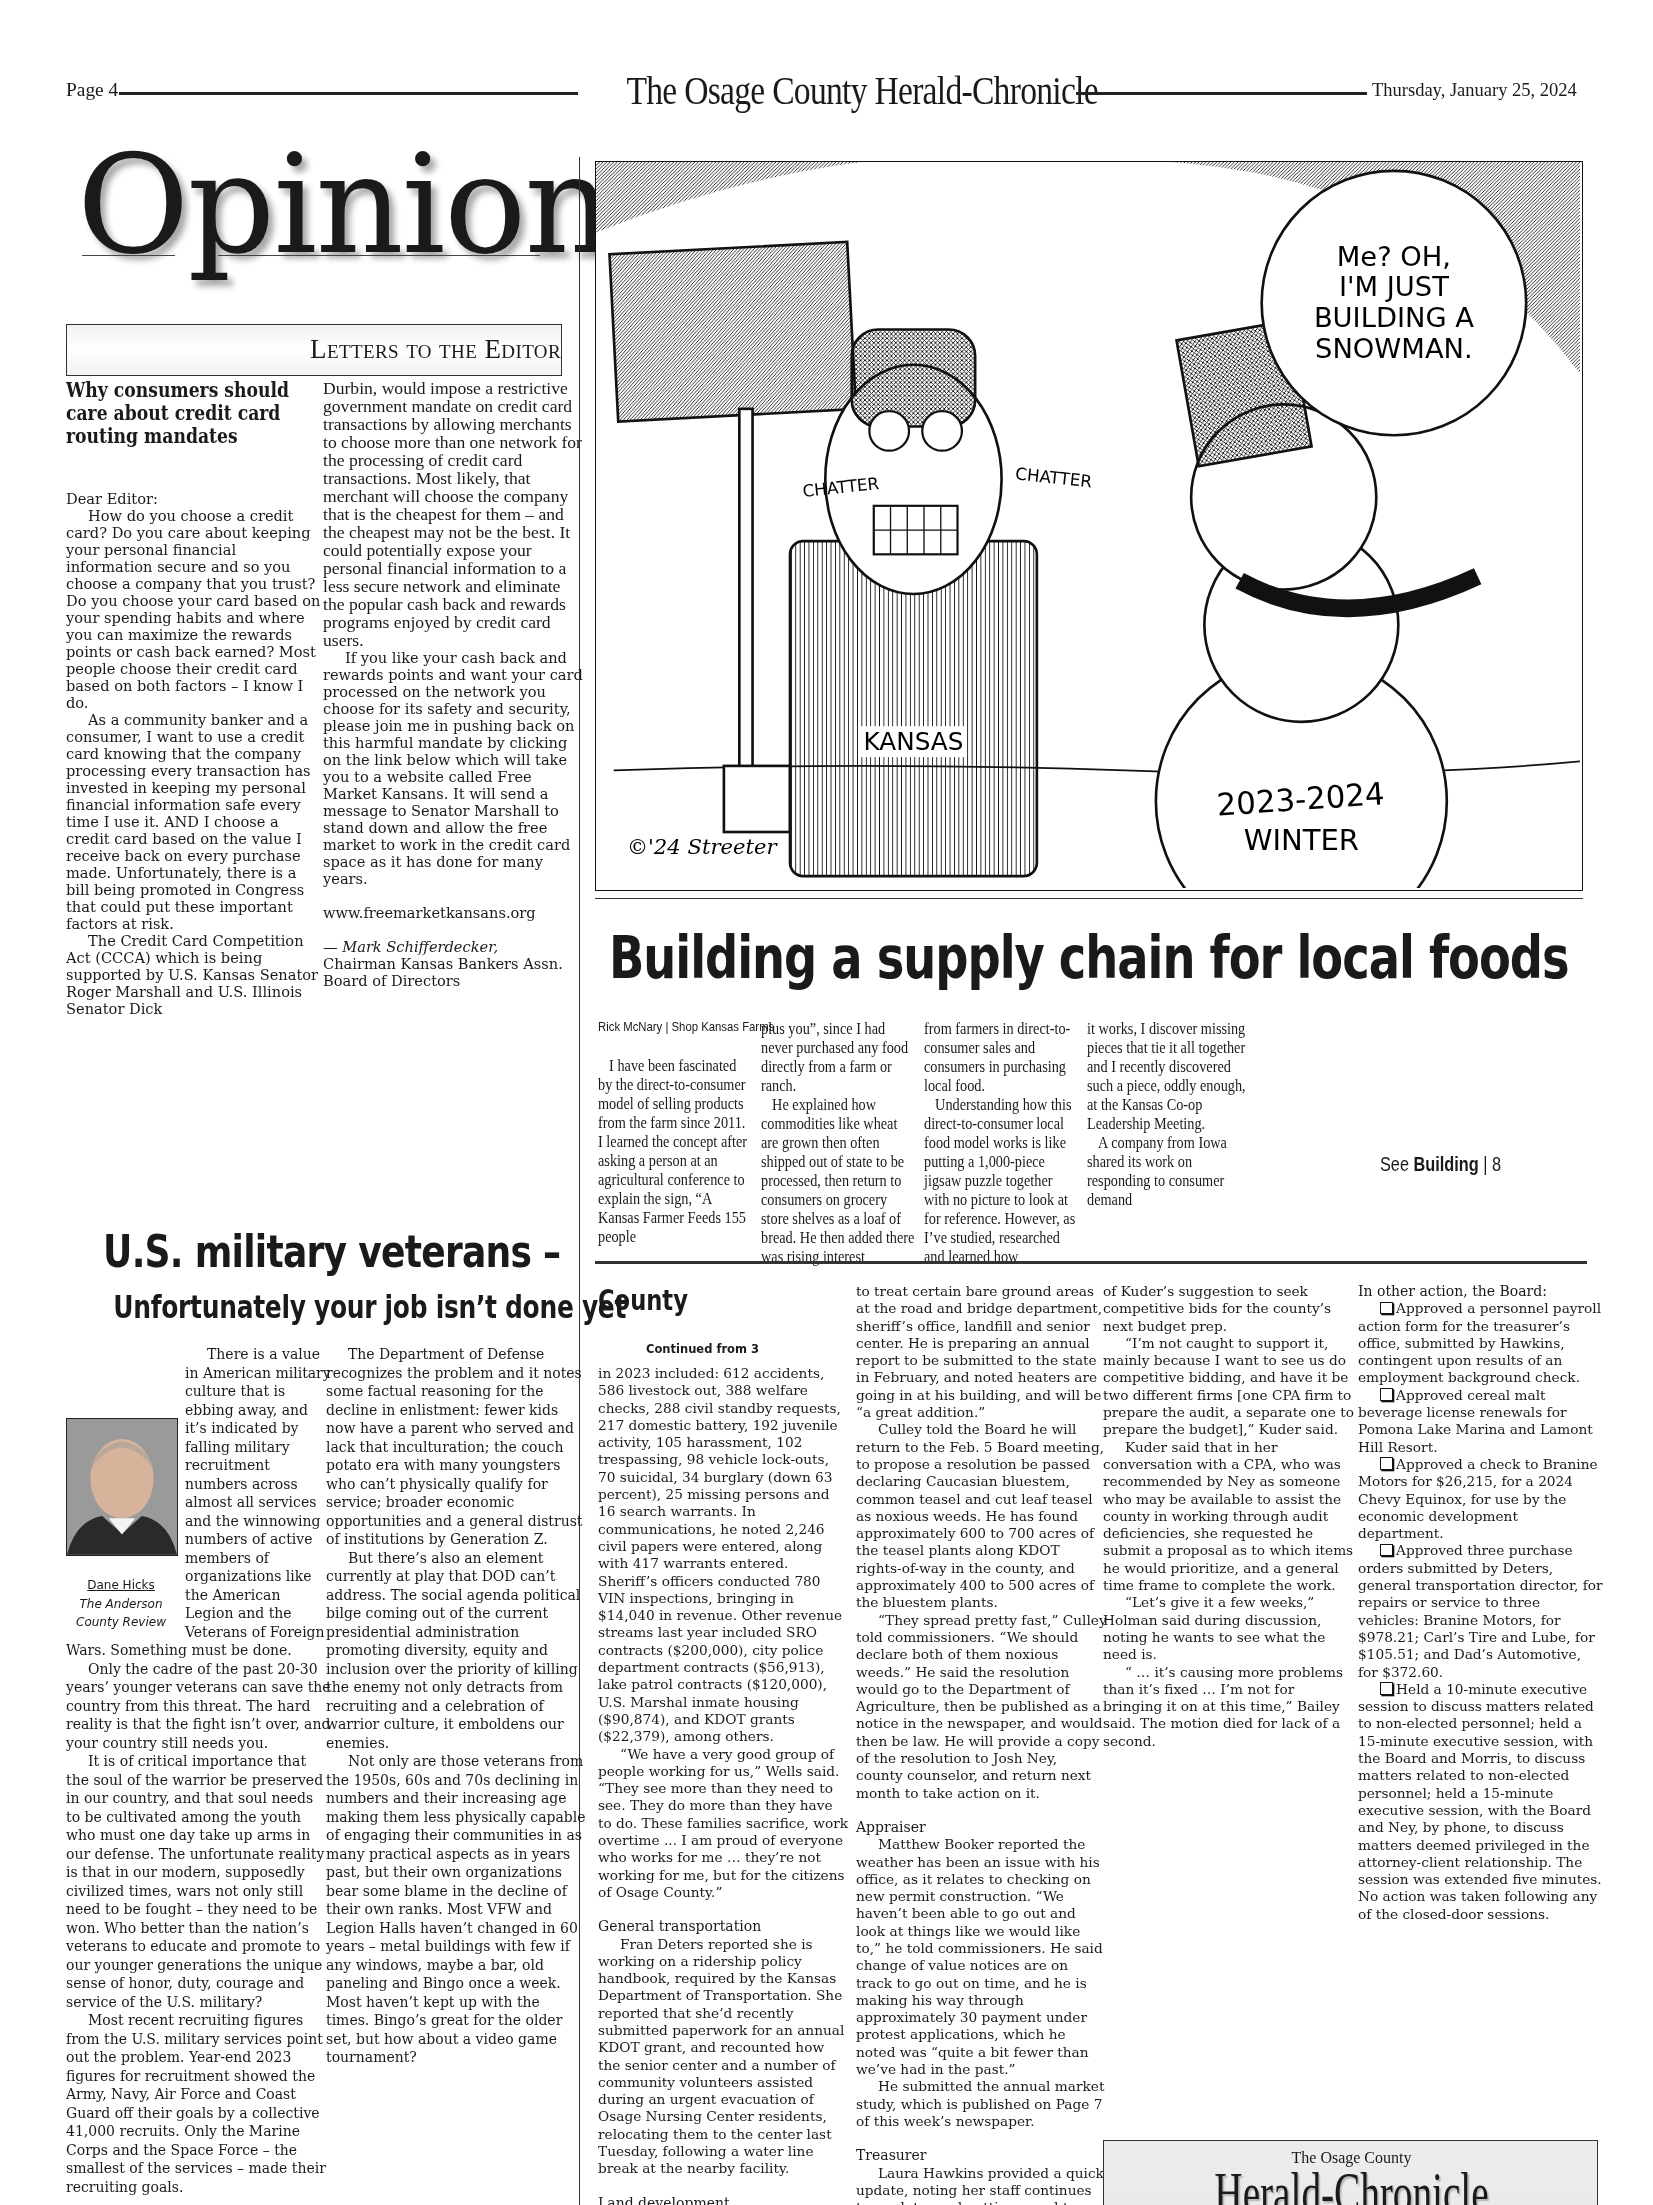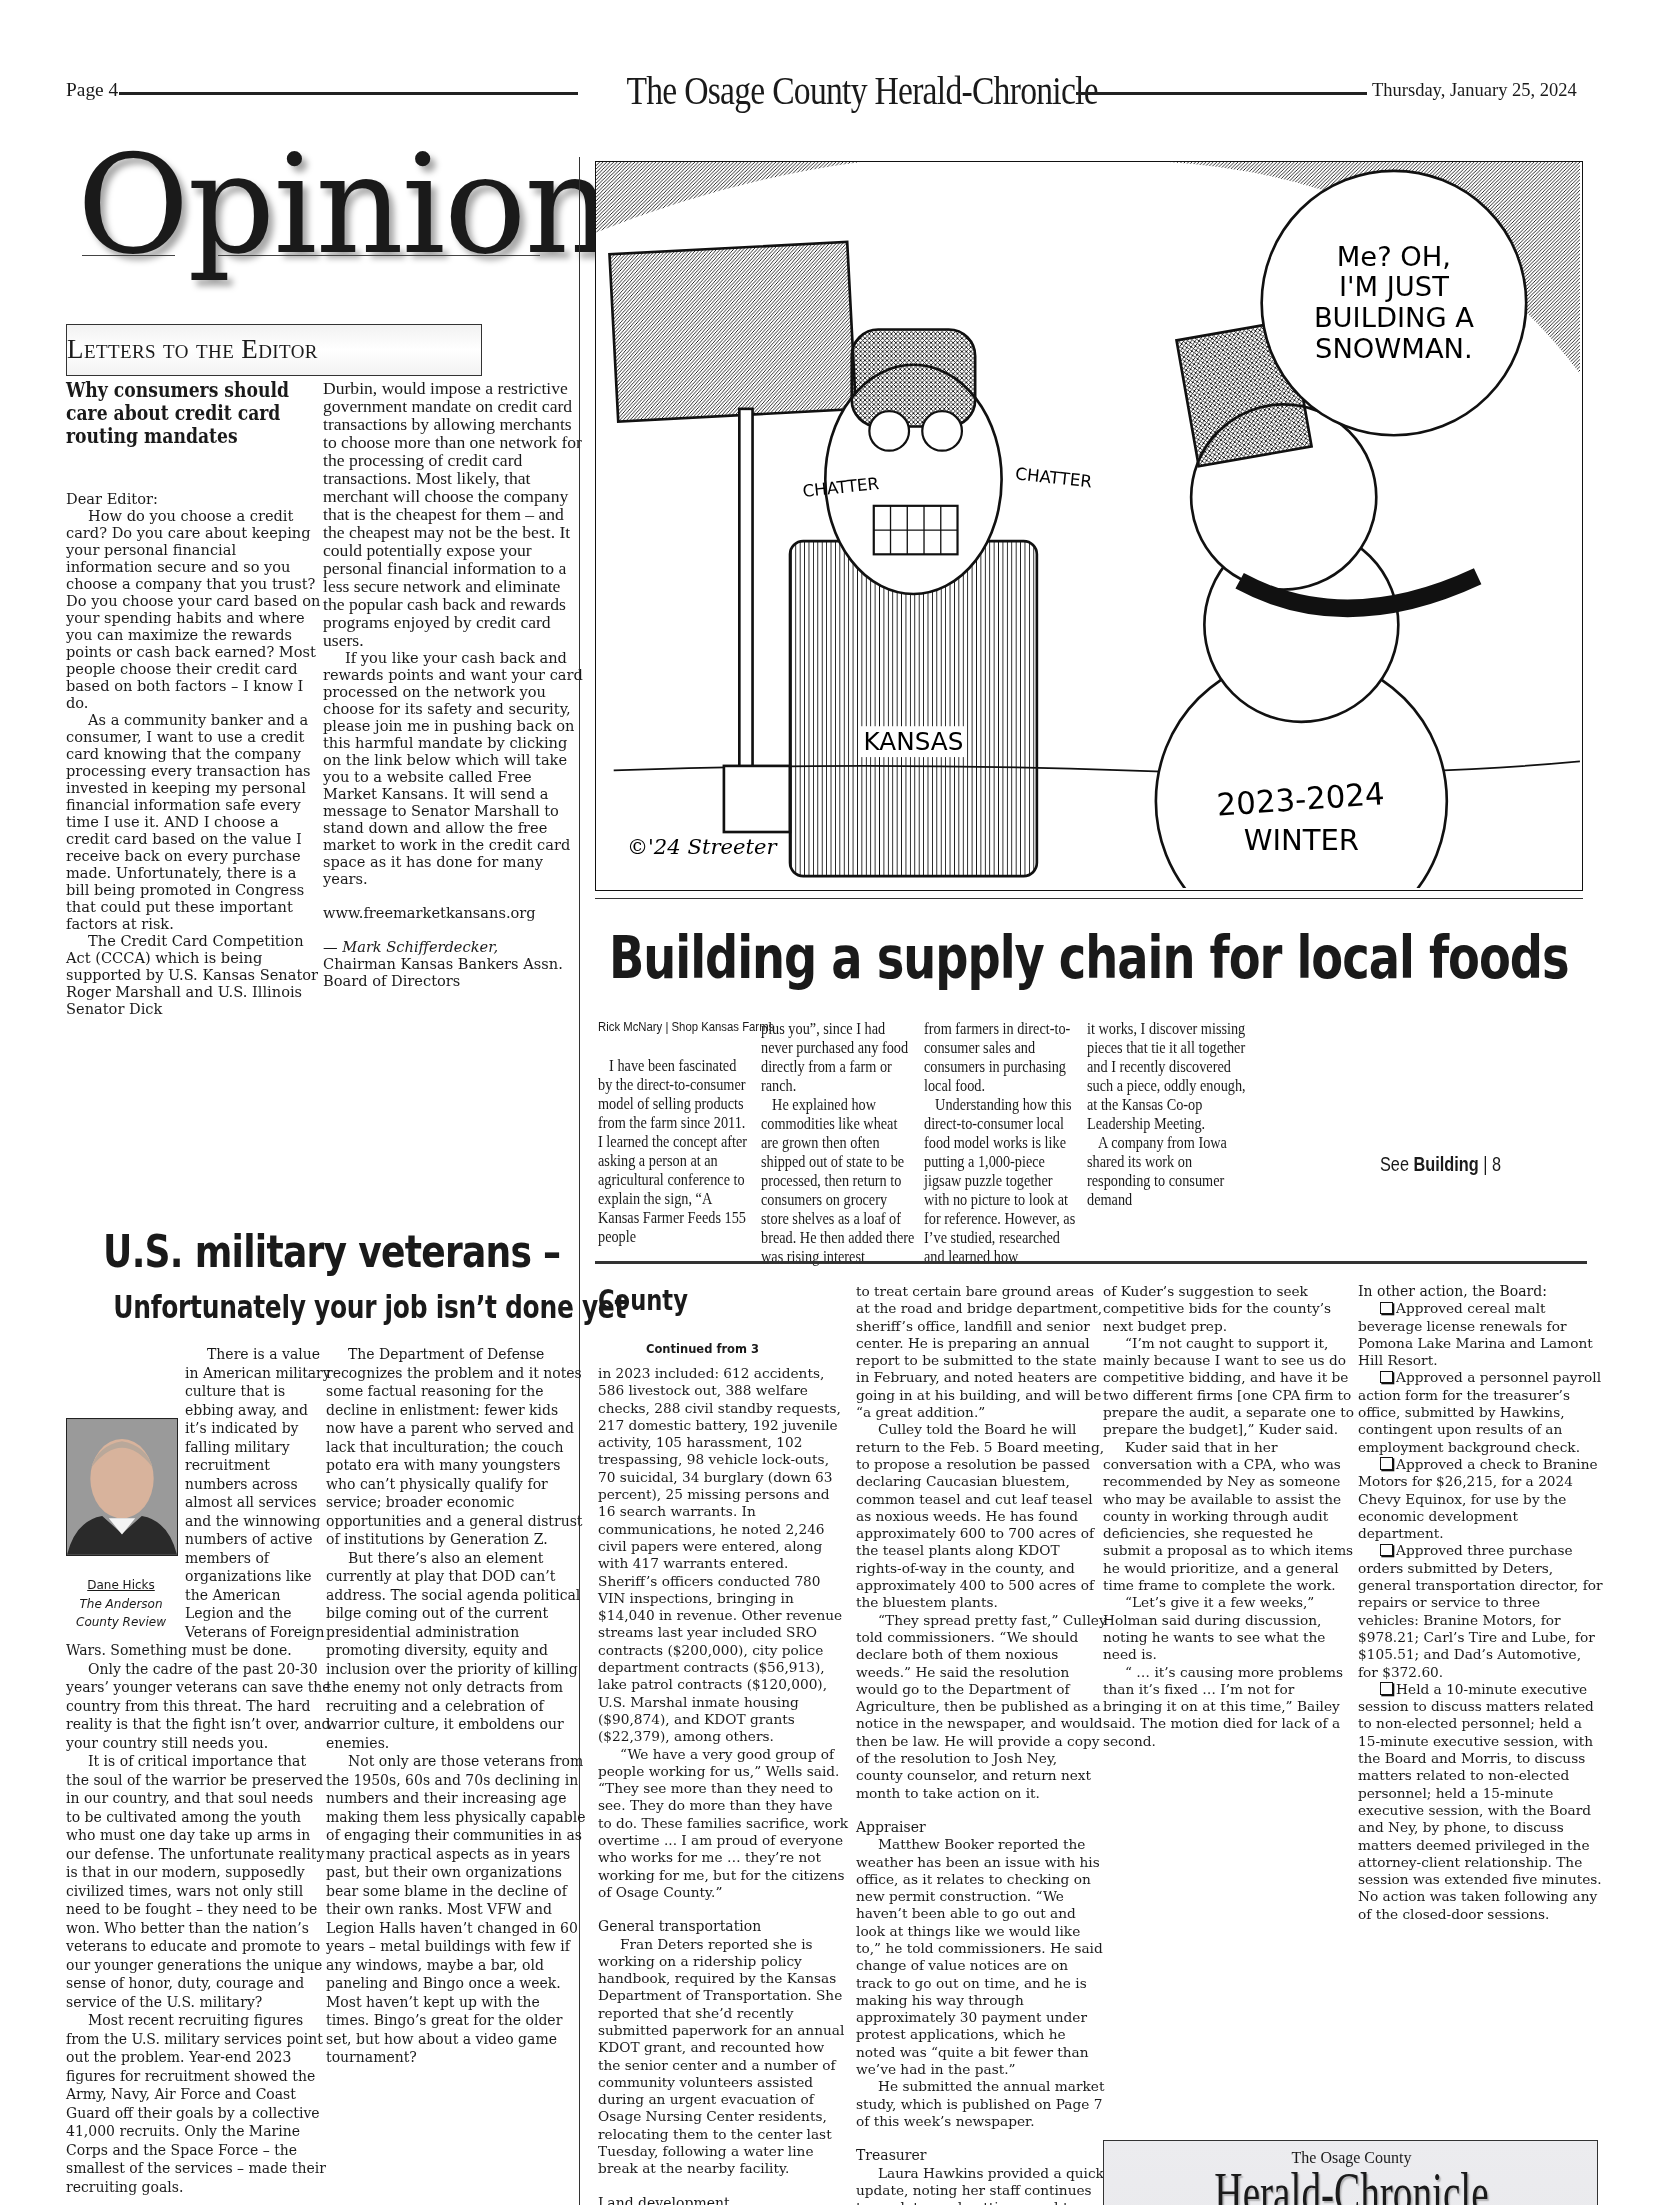--- a/index.html
+++ b/index.html
@@ -11,21 +11,21 @@
   
   #hdr-page{left:66px;top:79px;font-family:"Liberation Serif",serif;font-size:19.4px;}
   #hdr-rule-l{left:119px;top:92px;width:459px;height:3.1px;background:#222;}
   #hdr-title{left:582px;top:66px;width:494px;text-align:center;font-family:"Liberation Serif",serif;font-size:41px;letter-spacing:-0.9px;transform:scaleX(0.82);transform-origin:50% 0;white-space:nowrap;}
   #hdr-rule-r{left:1076px;top:92px;width:291px;height:3.1px;background:#222;}
   #hdr-date{left:1372px;top:80px;font-family:"Liberation Serif",serif;font-size:18.5px;white-space:nowrap;}
   
   #opinion-title{left:77px;top:132px;font-family:"DejaVu Serif",serif;font-size:137px;line-height:146px;color:#1a1a1a;text-shadow:5.3px 6.2px 6.2px rgba(0,0,0,.35);letter-spacing:-1.8px;}
   #op-rule-l{left:82px;top:255px;width:93px;height:0.9px;background:#444;}
   #op-rule-r{left:218px;top:255px;width:322px;height:0.9px;background:#444;}
-  #letters-box{left:66px;top:324px;width:416px;height:52px;border:1.3px solid #333;background:linear-gradient(180deg,#f2f2f2,#ffffff 50%,#f2f2f2);text-align:left;box-sizing:border-box;}
+  #letters-box{left:66px;top:324px;width:496px;height:52px;border:1.3px solid #333;background:linear-gradient(180deg,#f2f2f2,#ffffff 50%,#f2f2f2);text-align:right;box-sizing:border-box;}
   #letters-box span{font-family:"Liberation Serif",serif;font-size:27px;line-height:49px;font-variant:small-caps;letter-spacing:0.4px;}
   #letter-head{left:66px;top:379px;width:221px;font-family:"DejaVu Serif",serif;font-weight:bold;font-size:20px;line-height:23px;transform:scaleX(.86);transform-origin:0 0;width:260px;}
   #letter-c1{left:66px;top:490px;width:258px;}
   #letter-c2{left:323px;top:379px;width:260px;}
   #vline-left{left:579px;top:157px;width:1.3px;height:2721px;background:#333;}
   
   #cartoon{left:595px;top:161px;width:988px;height:730px;border:1.8px solid #111;background:#fff;box-sizing:border-box;overflow:hidden;}
   #cartoon-rule{left:595px;top:898px;width:988px;height:1.3px;background:#333;}
   
   #building-head{left:609px;top:924px;font-family:"DejaVu Sans",sans-serif;font-weight:bold;font-size:58px;letter-spacing:-1.3px;transform:scaleX(.8);transform-origin:0 0;white-space:nowrap;}
@@ -211,22 +211,22 @@
 <div class="ccol body-text" id="cc3" style="left:1103px;top:1283px;">
     <p class="noind">of Kuder’s suggestion to seek competitive bids for the county’s next budget prep.</p>
     <p>“I’m not caught to support it, mainly because I want to see us do competitive bidding, and have it be two different firms [one CPA firm to prepare the audit, a separate one to prepare the budget],” Kuder said.</p>
     <p>Kuder said that in her conversation with a CPA, who was recommended by Ney as someone who may be available to assist the county in working through audit deficiencies, she requested he submit a proposal as to which items he would prioritize, and a general time frame to complete the work.</p>
     <p>“Let’s give it a few weeks,” Holman said during discussion, noting he wants to see what the need is.</p>
     <p>“ … it’s causing more problems than it’s fixed … I’m not for bringing it on at this time,” Bailey said. The motion died for lack of a second.</p>
   </div>
 <div class="ccol body-text" id="cc4" style="left:1358px;top:1283px;width:247px;">
   <h4>In other action, the Board:</h4>
   <div id="cc4-items">
+      <p><span class="chk"></span><span>Approved a personnel payroll action form for the treasurer’s office, submitted by Hawkins, contingent upon results of an employment background check.</span></p>
       <p><span class="chk"></span><span>Approved cereal malt beverage license renewals for Pomona Lake Marina and Lamont Hill Resort.</span></p>
-      <p><span class="chk"></span><span>Approved a personnel payroll action form for the treasurer’s office, submitted by Hawkins, contingent upon results of an employment background check.</span></p>
       <p><span class="chk"></span><span>Approved a check to Branine Motors for $26,215, for a 2024 Chevy Equinox, for use by the economic development department.</span></p>
       <p><span class="chk"></span><span>Approved three purchase orders submitted by Deters, general transportation director, for repairs or service to three vehicles: Branine Motors, for $978.21; Carl’s Tire and Lube, for $105.51; and Dad’s Automotive, for $372.60.</span></p>
       <p><span class="chk"></span><span>Held a 10-minute executive session to discuss matters related to non-elected personnel; held a 15-minute executive session, with the Board and Morris, to discuss matters related to non-elected personnel; held a 15-minute executive session, with the Board and Ney, by phone, to discuss matters deemed privileged in the attorney-client relationship. The session was extended five minutes. No action was taken following any of the closed-door sessions.</span></p>
     </div>
 </div>
 
 <div class="abs" id="ad">
   <div class="abs" id="ad-small">The Osage County</div>
   <div class="abs" id="ad-title">Herald-Chronicle</div>
 

